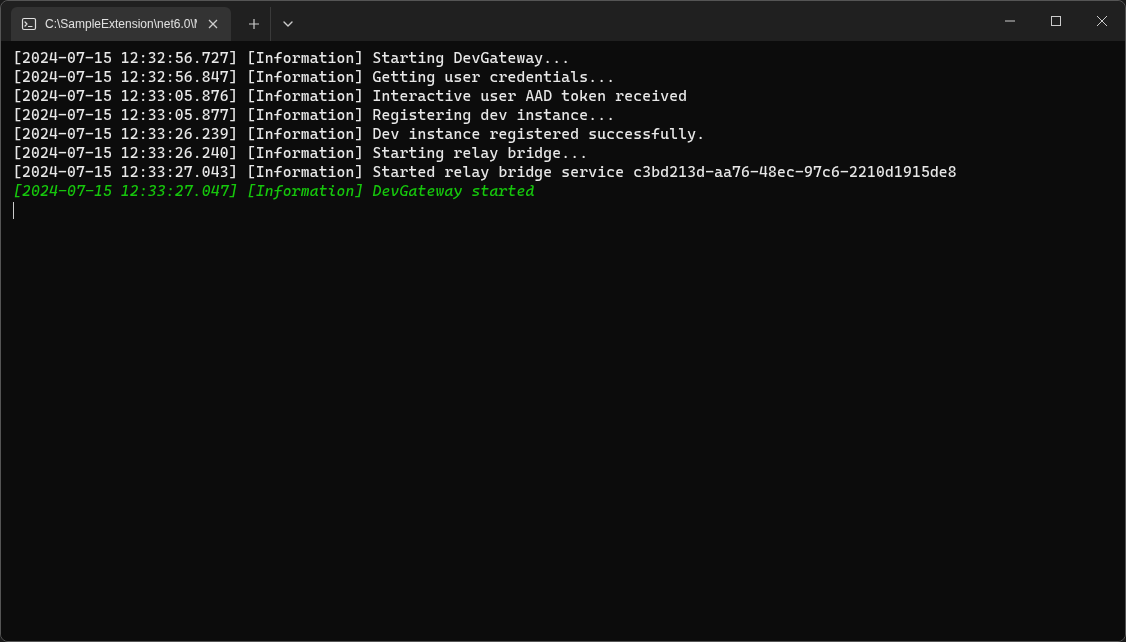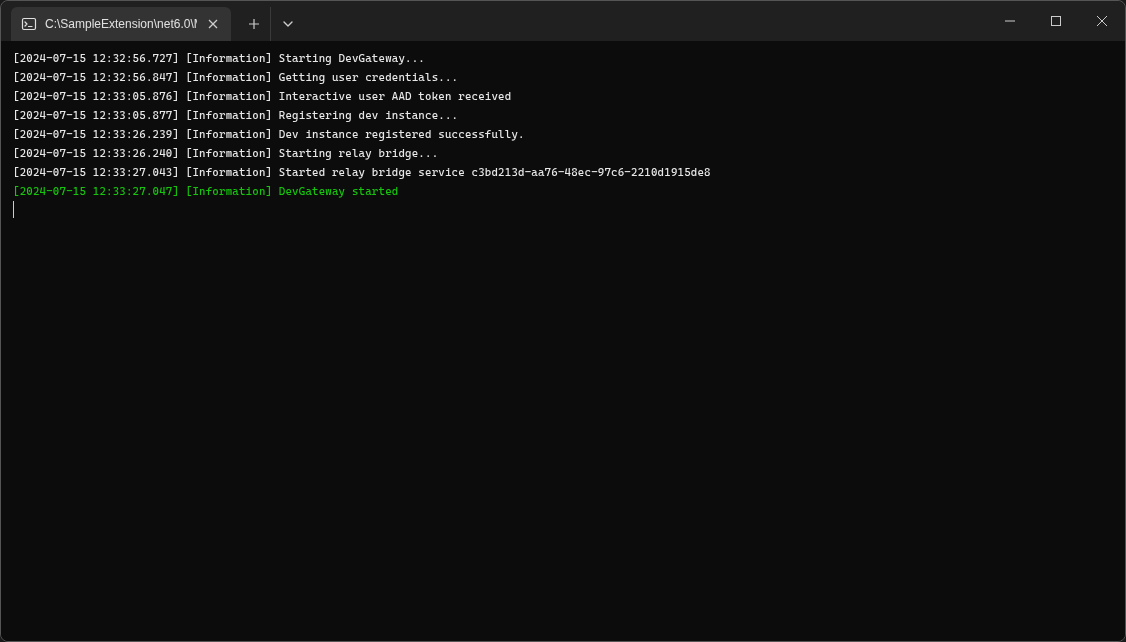--- a/index.html
+++ b/index.html
@@ -98,30 +98,30 @@
       display: inline-flex;
       align-items: center;
       justify-content: center;
       color: #ccc;
       cursor: pointer;
     }
     .terminal-body {
       background: #0c0c0c;
       height: calc(100% - 40px);
       padding: 8px 12px;
-      font-size: 11px;
+      font-size: 15px;
       line-height: 19px;
       color: #cccccc;
       white-space: pre;
       overflow: hidden;
       font-weight: 500;
       letter-spacing: 0.2px;
     }
     .log-line { color: #e8e8e8; }
-    .log-line.green { color: #16c60c; }
+    .log-line.green { color: #16c60c; font-style: italic; }
     .cursor {
       display: inline-block;
       width: 1px;
       height: 17px;
       background: #cccccc;
       vertical-align: text-bottom;
       margin-left: 0;
     }
   </style>
 </head>

